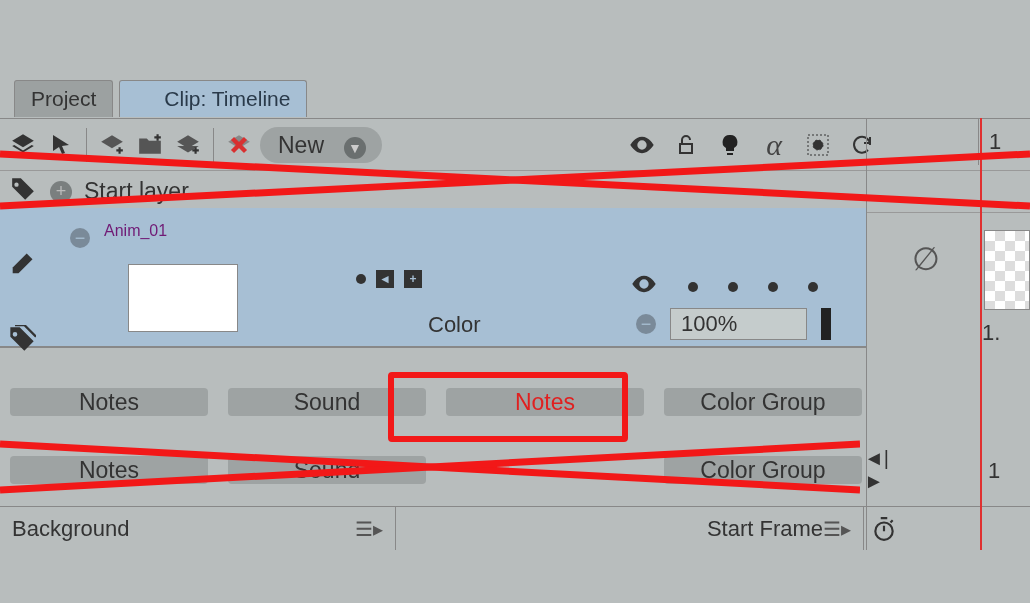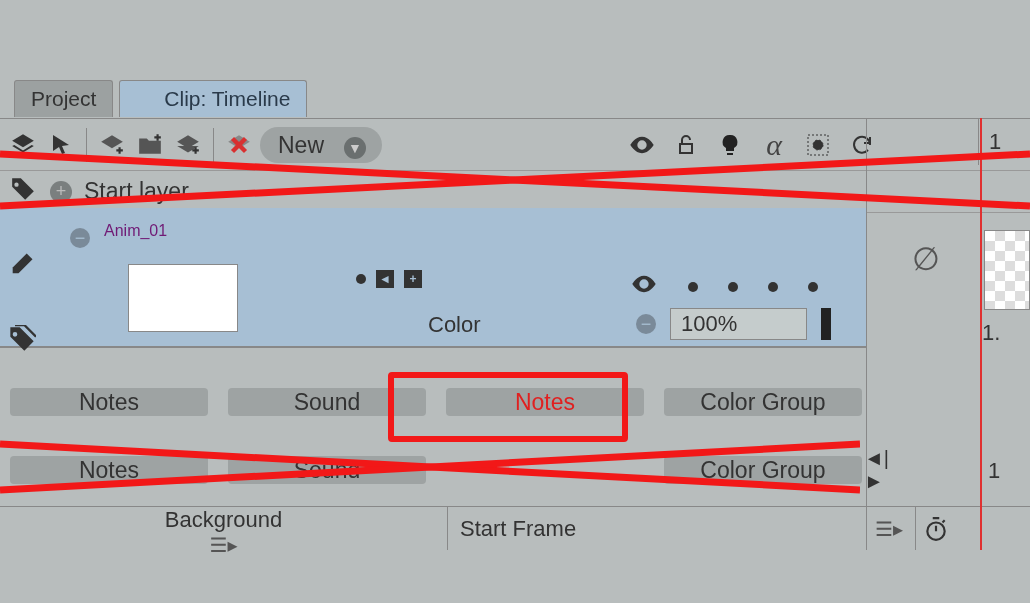--- a/index.html
+++ b/index.html
@@ -267,22 +267,22 @@
   }
   .bg-btn, .sf-btn {
     display: flex;
     align-items: center;
     justify-content: space-between;
     padding: 0 12px;
     font-size: 22px;
     color: #333;
     border-right: 1px solid #888;
   }
-  .bg-btn { width: 448px; flex-direction: column; }
-  .sf-btn { width: 468px; }
+  .bg-btn { width: 396px; }
+  .sf-btn { width: 468px; justify-content: flex-end; }
   .menu-icn { font-size: 20px; color: #555; }
   .clock { width: 40px; display:flex;align-items:center;justify-content:center;font-size:26px;color:#444; }
   .redbox {
     position: absolute;
     border: 6px solid #f21818;
     border-radius: 4px;
     pointer-events: none;
   }
   .redX {
     position: absolute;

